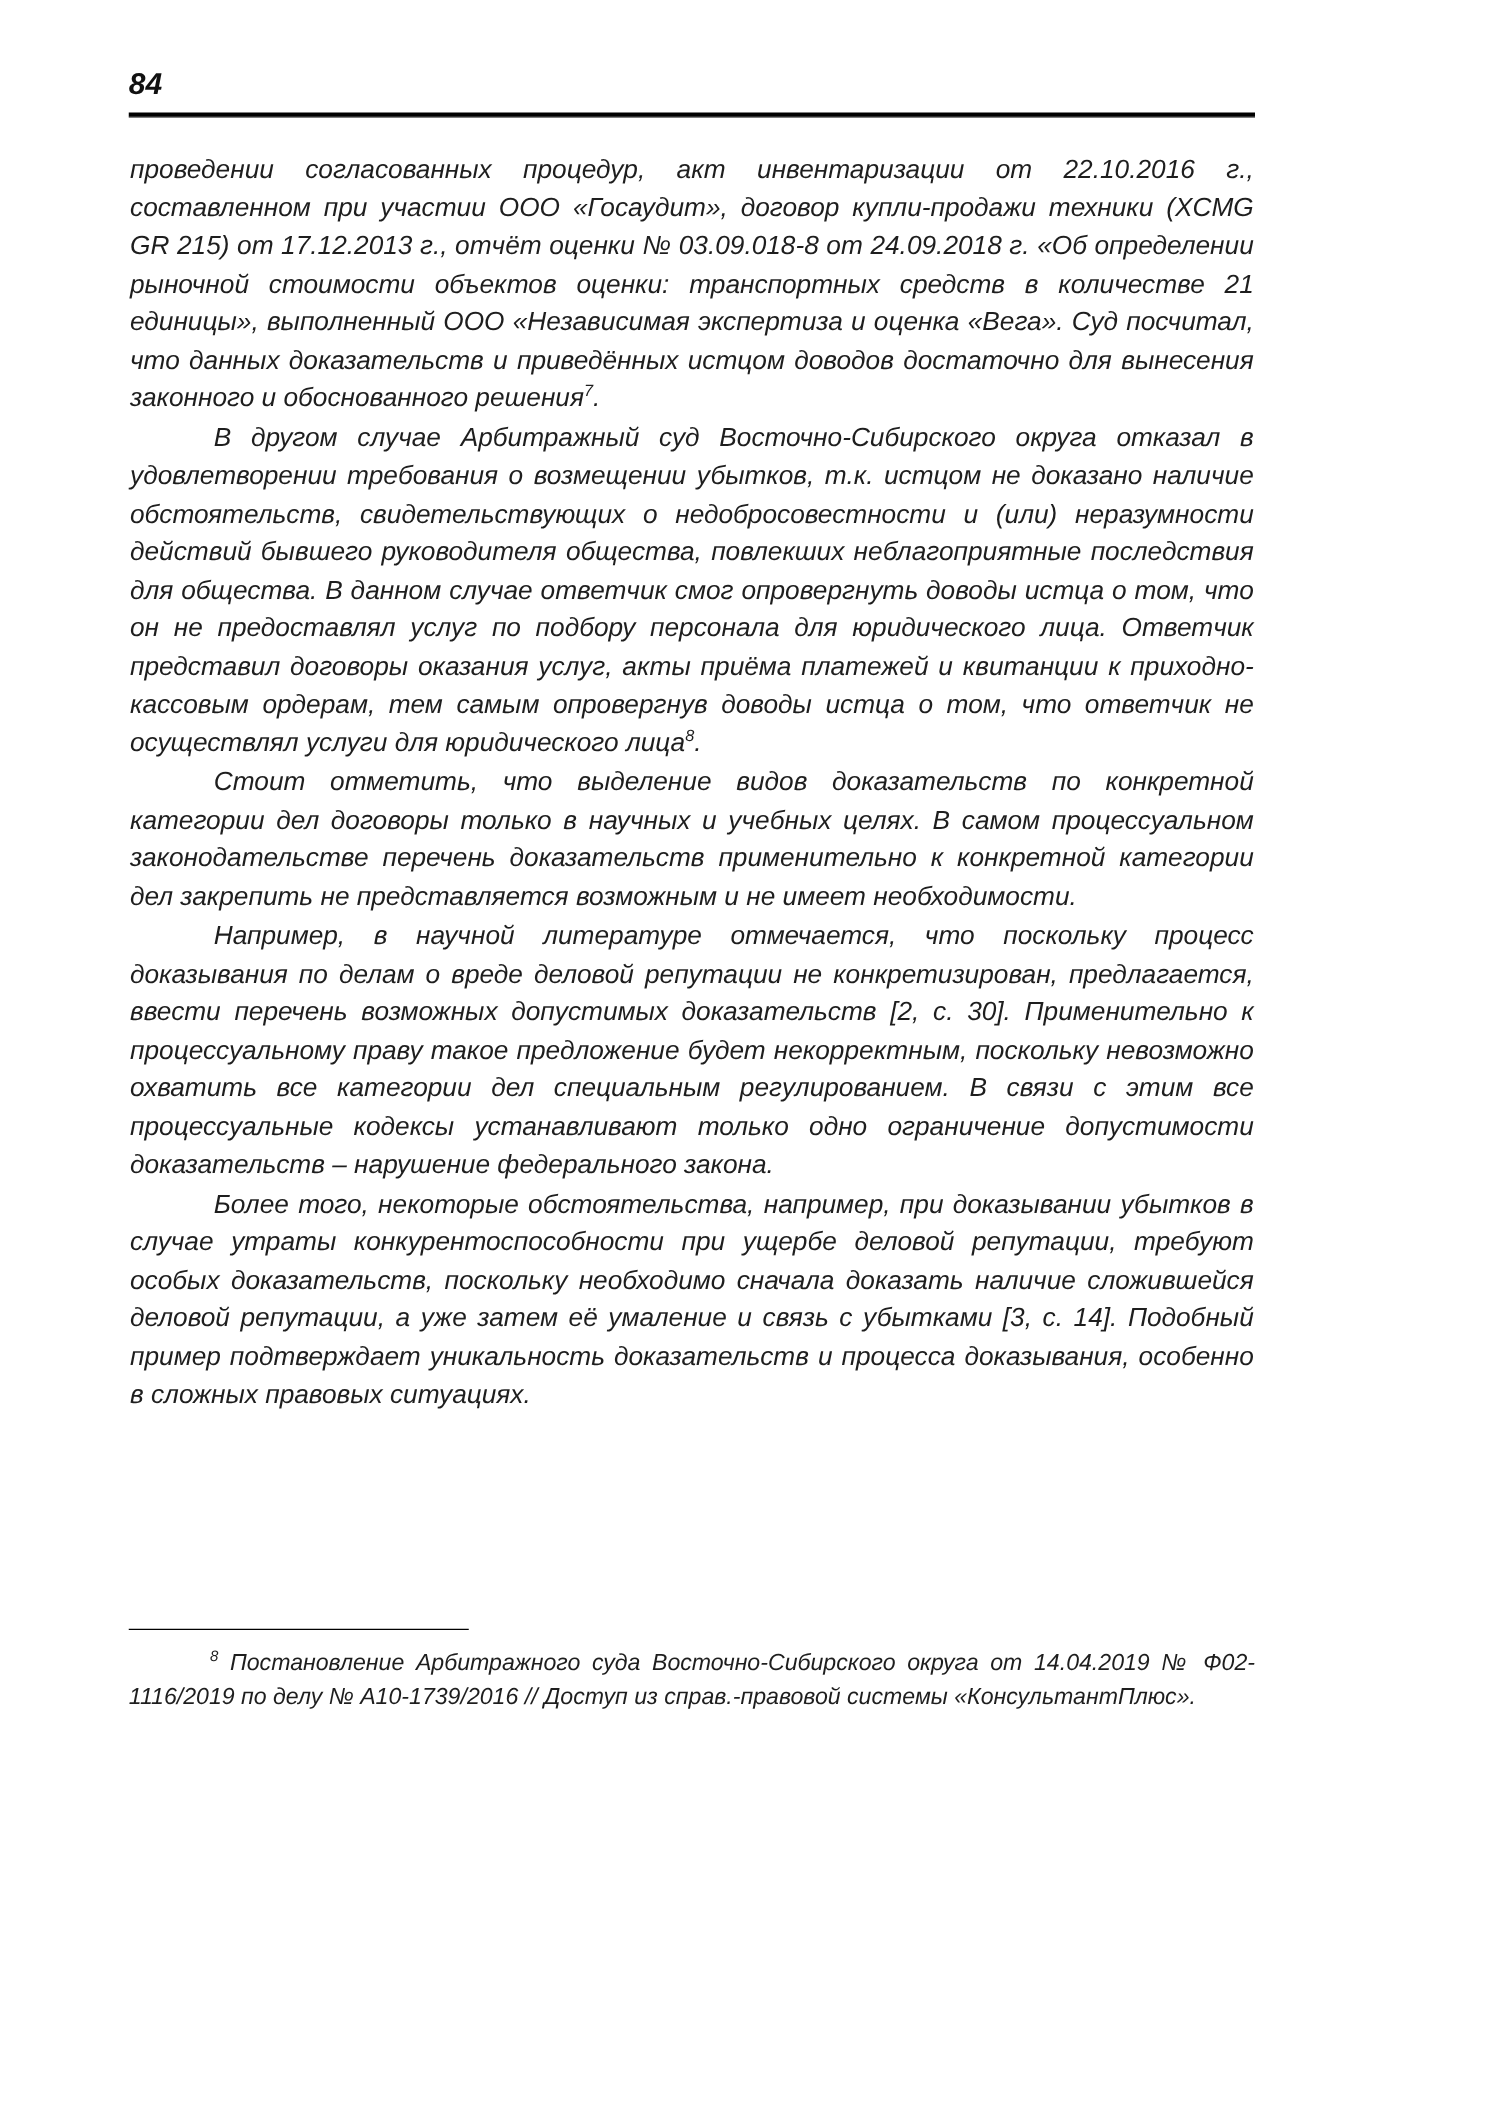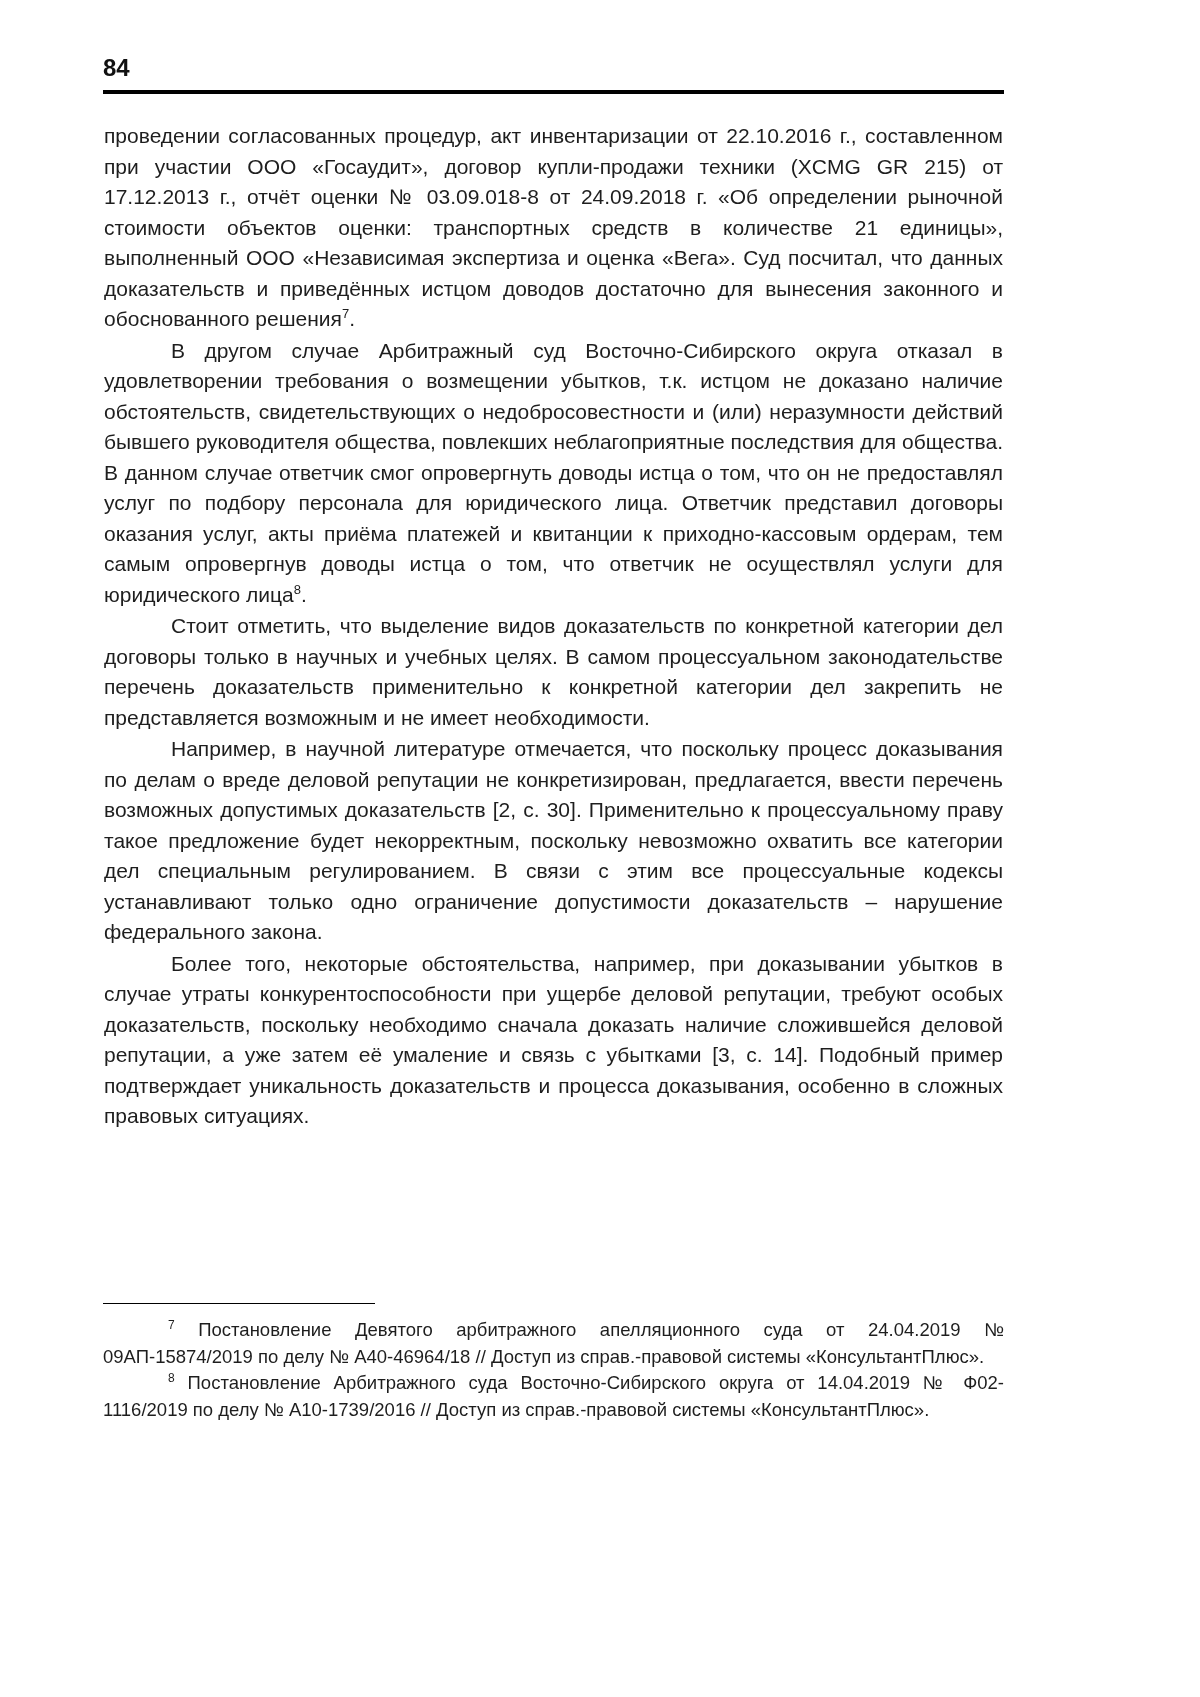--- a/index.html
+++ b/index.html
@@ -6,20 +6,21 @@
   html, body { margin: 0; padding: 0; background: #ffffff; }
   .page {
     position: relative;
     width: 1200px;
     height: 1697px;
     background: #ffffff;
     color: #1e1e1e;
     font-family: "Liberation Sans", "DejaVu Sans", sans-serif;
     padding: 54px 196px 0 103px;
     overflow: hidden;
+    font-style: italic;
   }
   .page-number {
     font-weight: 700;
     font-size: 24px;
     line-height: 28px;
     margin: 0 0 8px 0;
     color: #111111;
   }
   .double-rule {
     height: 2px;
@@ -89,18 +90,17 @@
     <p class="para"><span>Стоит отметить, что выделение видов доказательств по конкретной категории дел договоры только в научных и учебных целях. В самом процессуальном законодательстве перечень доказательств применительно к конкретной категории дел закрепить не представляется возможным и не имеет необходимости.</span></p>
 
     <p class="para"><span>Например, в научной литературе отмечается, что поскольку процесс доказывания по делам о вреде деловой репутации не конкретизирован, предлагается, ввести перечень возможных допустимых доказательств [2, с. 30]. Применительно к процессуальному праву такое предложение будет некорректным, поскольку невозможно охватить все категории дел специальным регулированием. В связи с этим все процессуальные кодексы устанавливают только одно ограничение допустимости доказательств – нарушение федерального закона.</span></p>
 
     <p class="para"><span>Более того, некоторые обстоятельства, например, при доказывании убытков в случае утраты конкурентоспособности при ущербе деловой репутации, требуют особых доказательств, поскольку необходимо сначала доказать наличие сложившейся деловой репутации, а уже затем её умаление и связь с убытками [3, с. 14]. Подобный пример подтверждает уникальность доказательств и процесса доказывания, особенно в сложных правовых ситуациях.</span></p>
   </main>
 
   <footer class="footnotes">
     <div class="fn-rule"></div>
 
-    <p class="footnote"><sup class="fn-marker">7</sup> <span>Постановление Девятого арбитражного апелляционного суда от 24.04.2019 № 09АП-15874/2019 по делу № А40-46964/18 // Доступ из справ.-правовой системы «КонсультантПлюс».</span></p>
 
     <p class="footnote"><sup class="fn-marker">8</sup> <span>Постановление Арбитражного суда Восточно-Сибирского округа от 14.04.2019 № Ф02-1116/2019 по делу № А10-1739/2016 // Доступ из справ.-правовой системы «КонсультантПлюс».</span></p>
   </footer>
 
 </div>
 
 </body></html>

